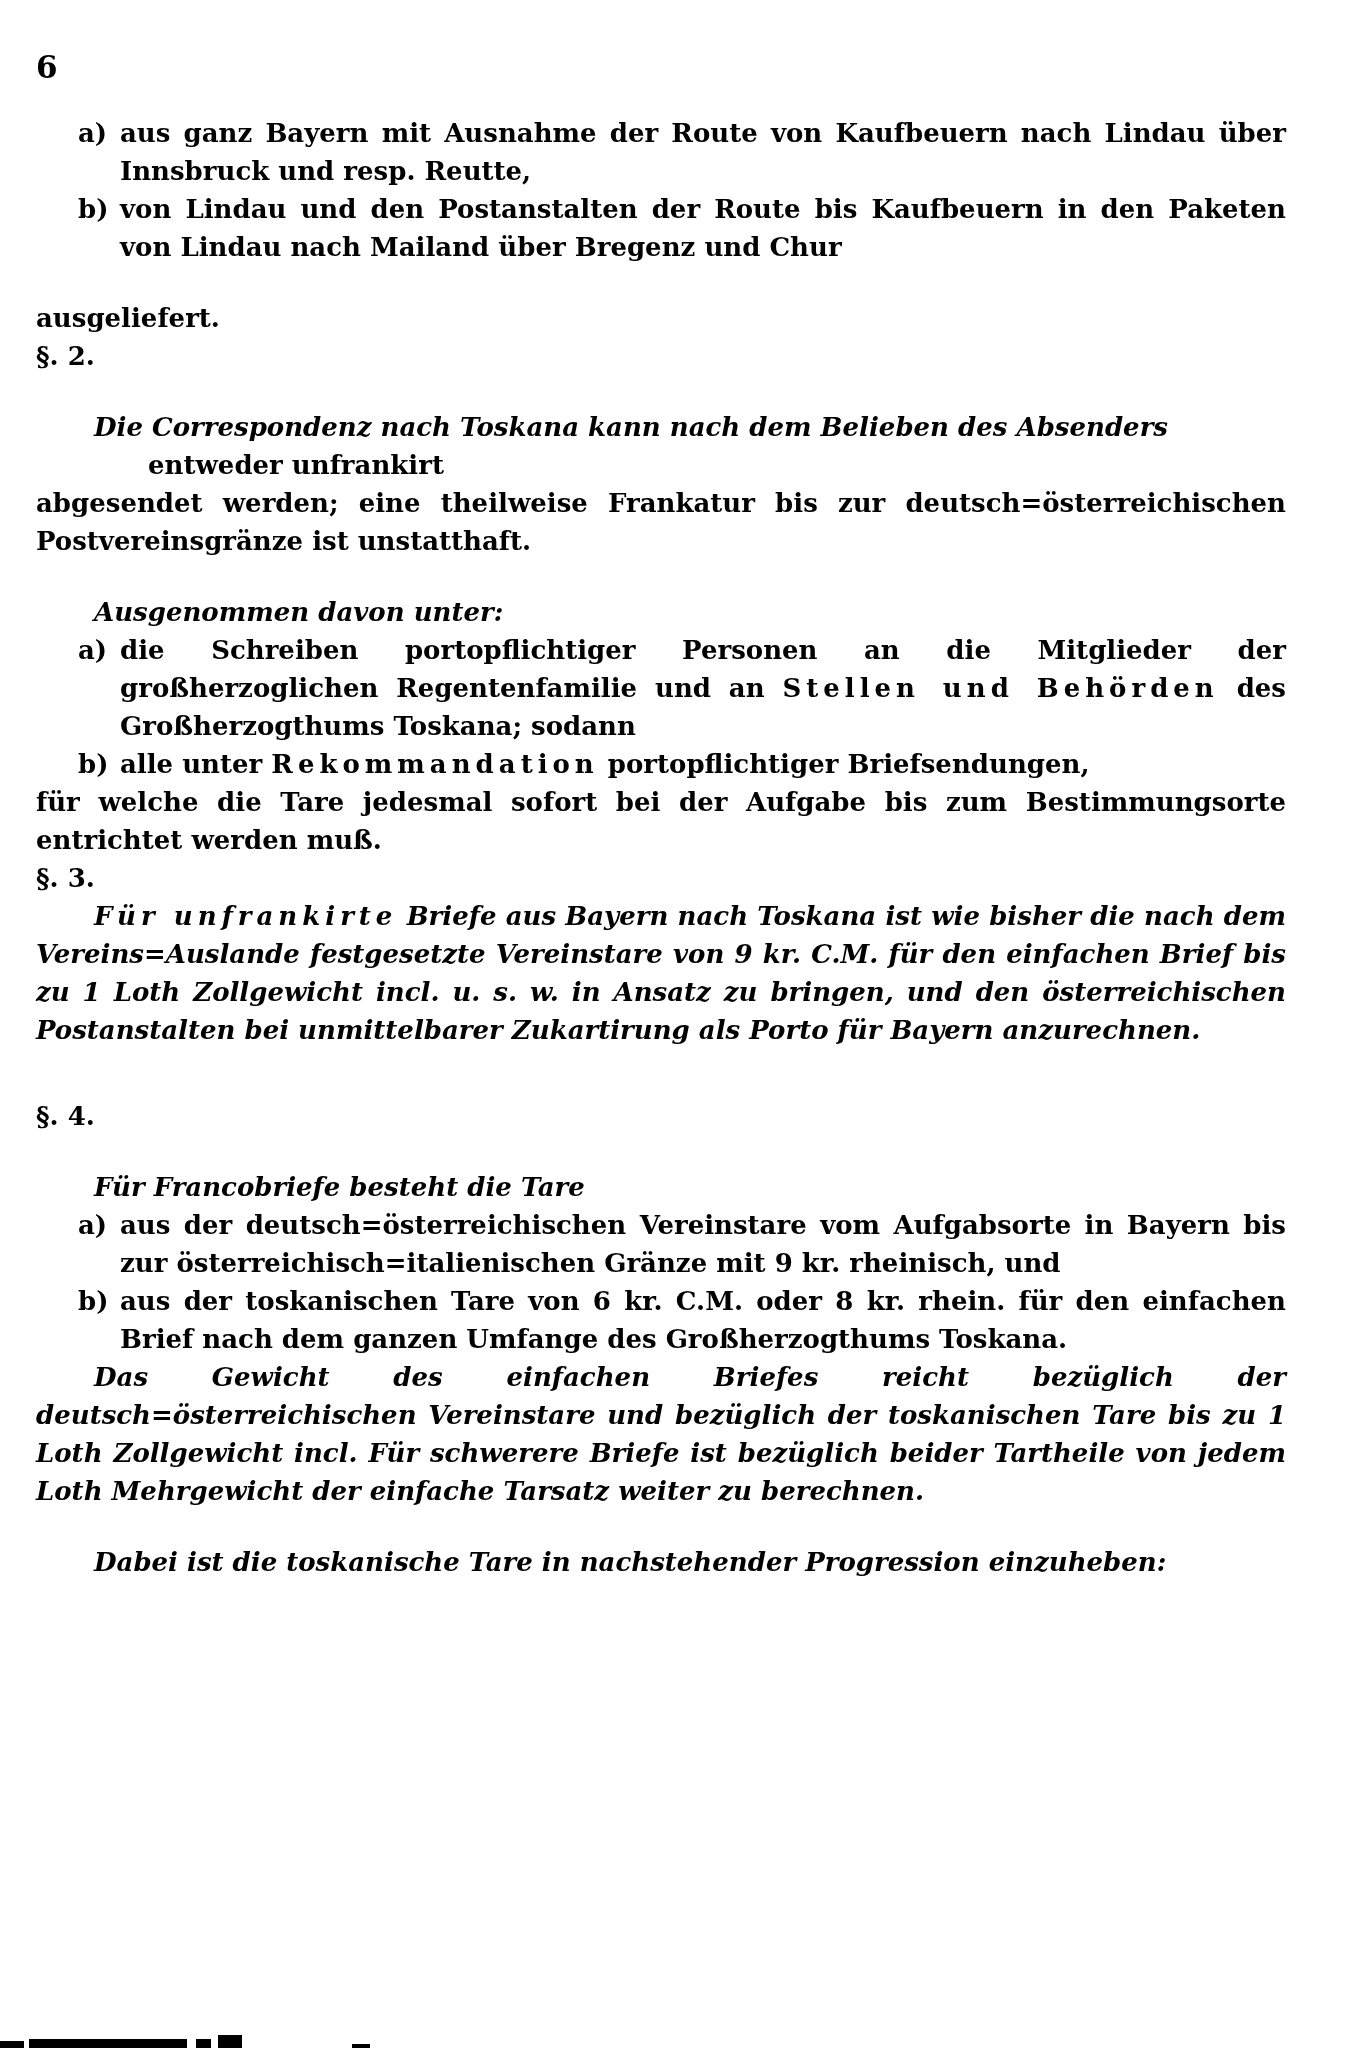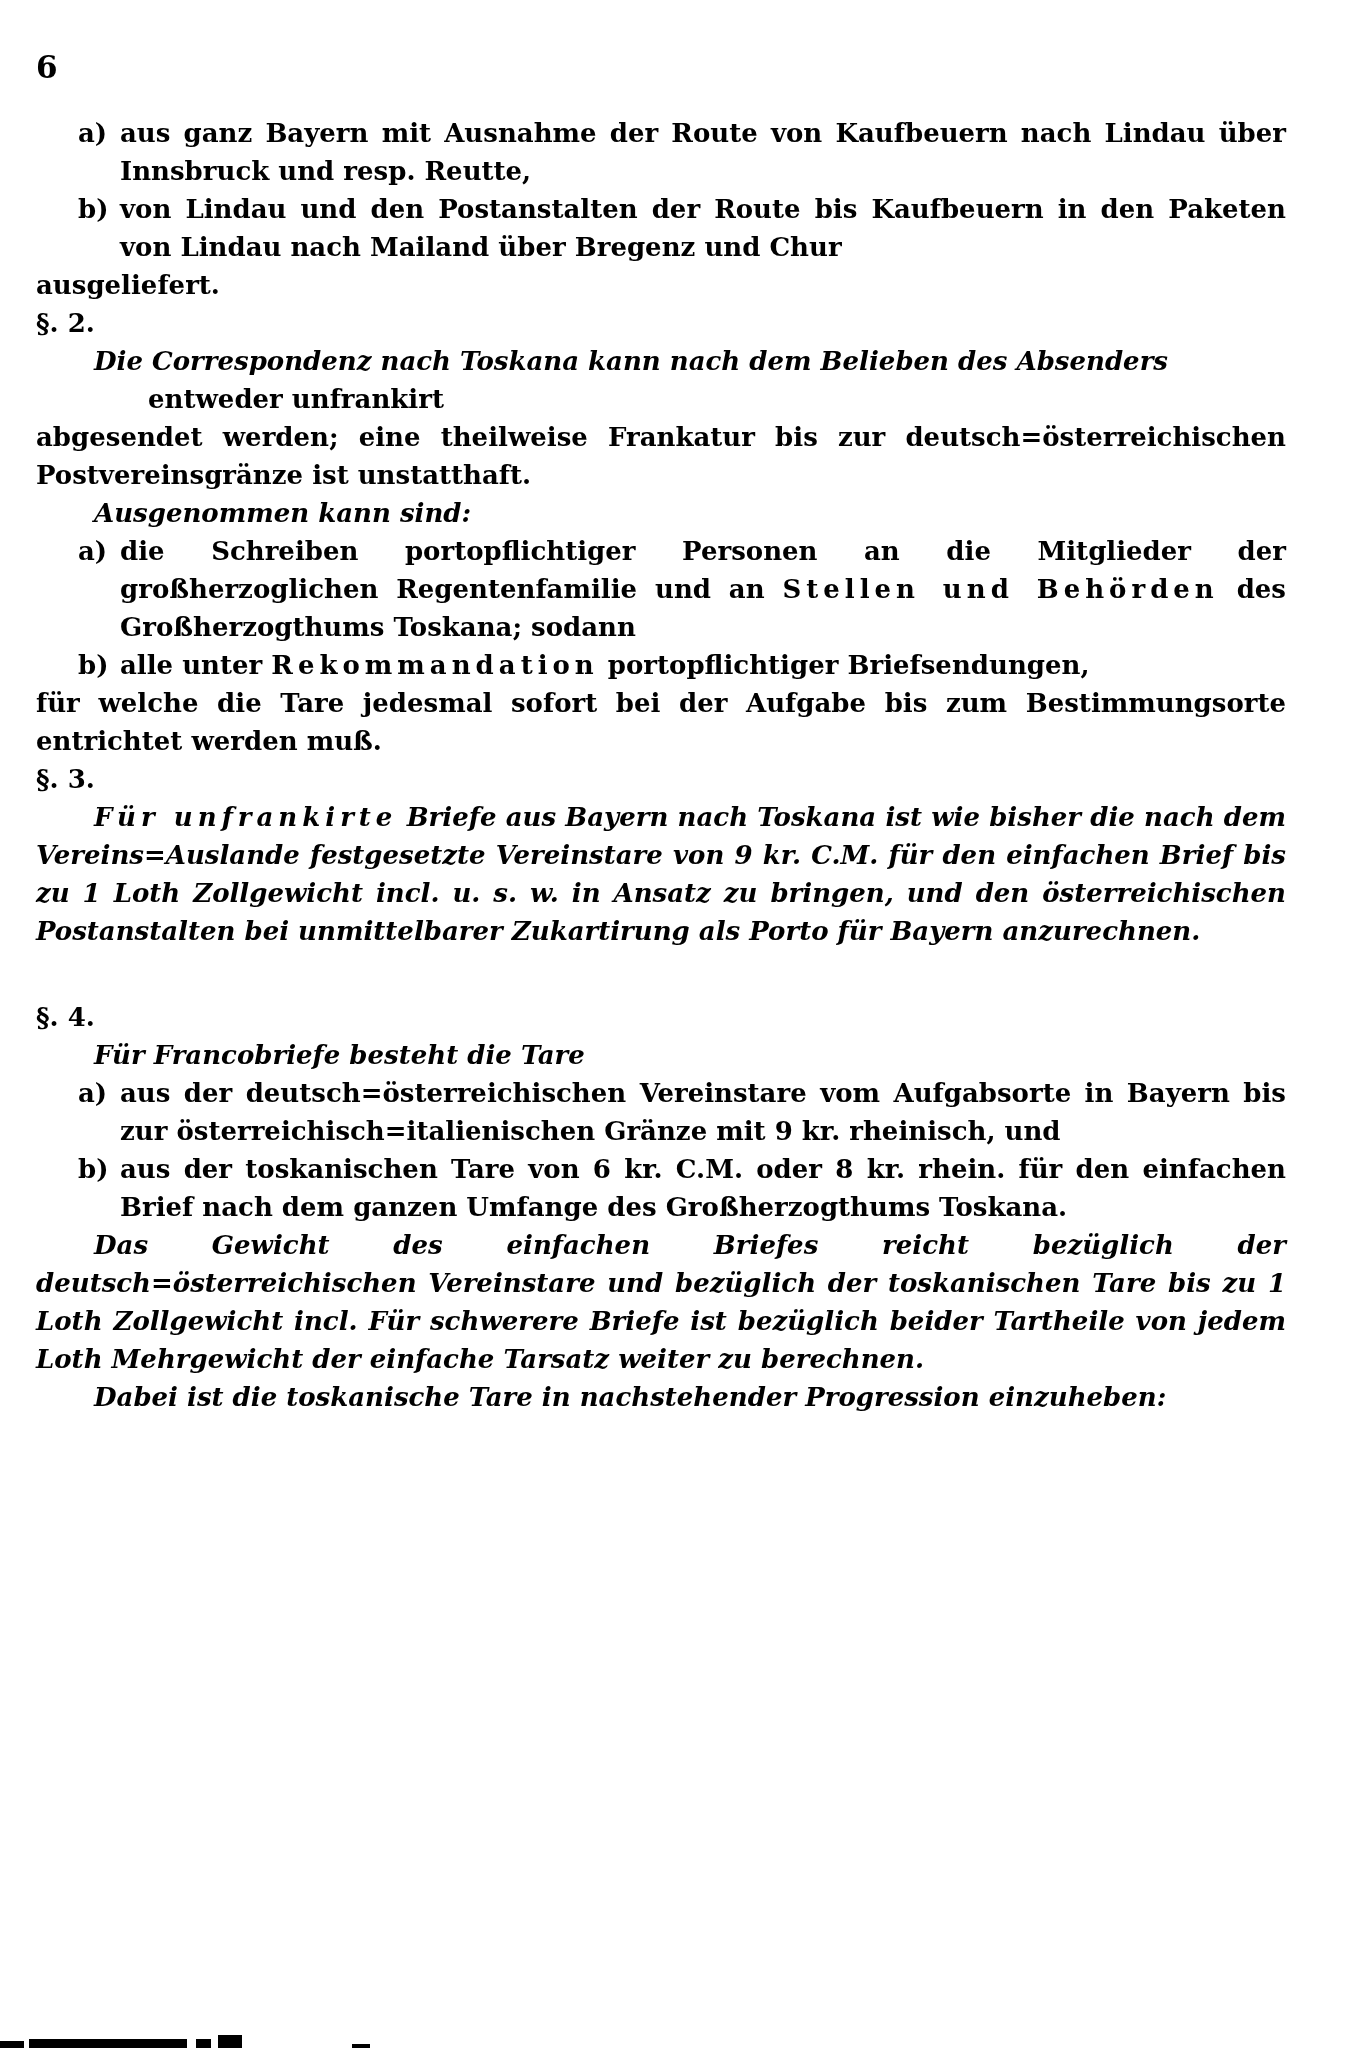--- a/index.html
+++ b/index.html
@@ -19,21 +19,21 @@
   }
   .content {
     position:absolute; left:36px; top:114px; width:1250px;
   }
   .content p {
     margin:0;
     font-size:26px;
     line-height:38px;
     text-align:justify;
   }
-  .content p.noj { text-align:left; }
+  .content p.noj { text-align:left;margin-top:33px; }
   .indent { text-indent:58px;font-style:italic; }
   .option { text-align:right; padding-left:112px; }
   .sec {
     font-size:28px; line-height:40px;
     text-align:center;
     margin:26px 0 14px 0;
     font-weight:700;
   }
   .sec.big { margin-top:48px; }
   .list .item {
@@ -74,21 +74,21 @@
         <span class="marker">b)</span>
         <span>von Lindau und den Postanstalten der Route bis Kaufbeuern in den Paketen von Lindau nach Mailand über Bregenz und Chur</span>
       </div>
     </div>
     <p class="noj">ausgeliefert.</p>
 
     <p class="sec">§. 2.</p>
     <p class="indent noj">Die Correspondenz nach Toskana kann nach dem Belieben des Absenders</p>
     <p class="option">entweder unfrankirt</p>
     <p>abgesendet werden; eine theilweise Frankatur bis zur deutsch=österreichischen Postvereinsgränze ist unstatthaft.</p>
-    <p class="indent noj">Ausgenommen kann sind:</p>
+    <p class="indent noj">Ausgenommen davon unter:</p>
 
     <div class="list">
       <div class="item">
         <span class="marker">a)</span>
         <span>die Schreiben portopflichtiger Personen an die Mitglieder der großherzoglichen Regentenfamilie und an</span>
         <span class="sperr">Stellen und Behörden</span>
         <span>des Großherzogthums Toskana; sodann</span>
       </div>
       <div class="item">
         <span class="marker">b)</span>

